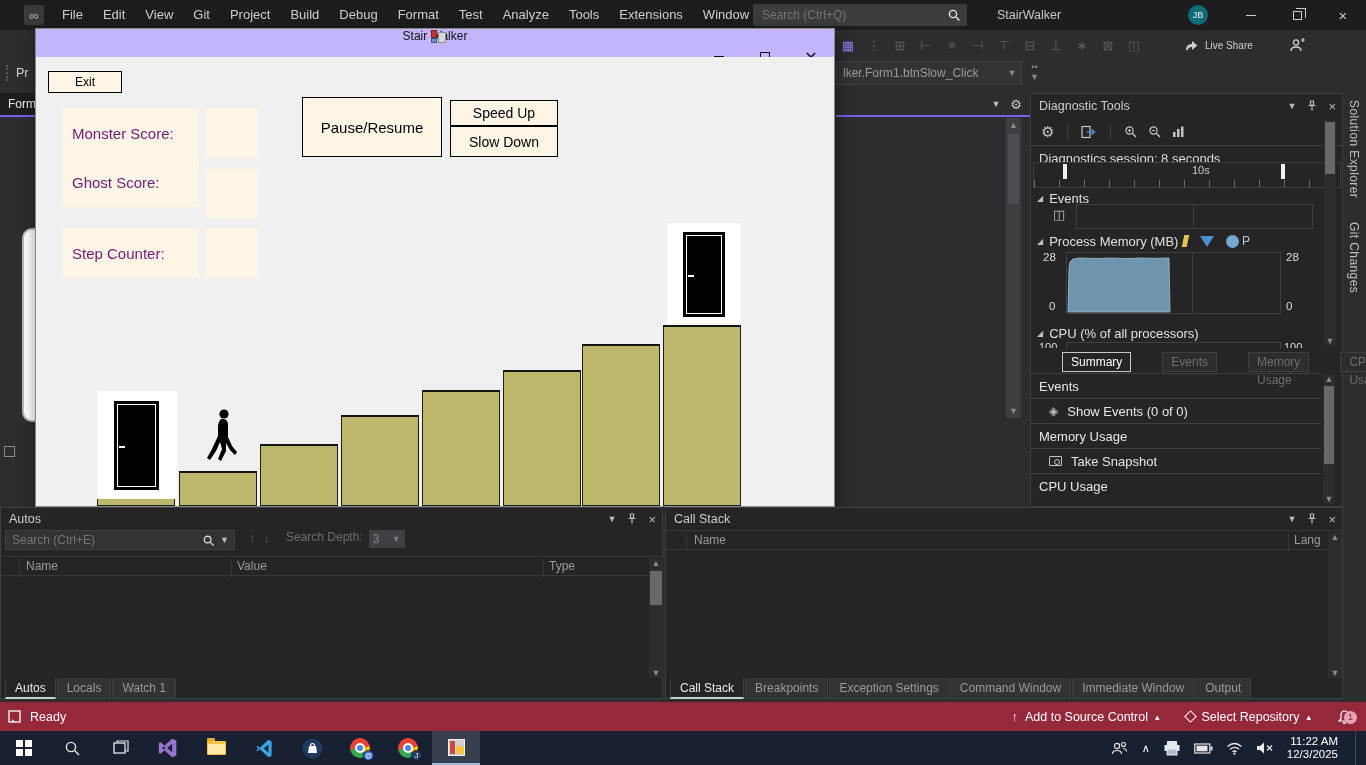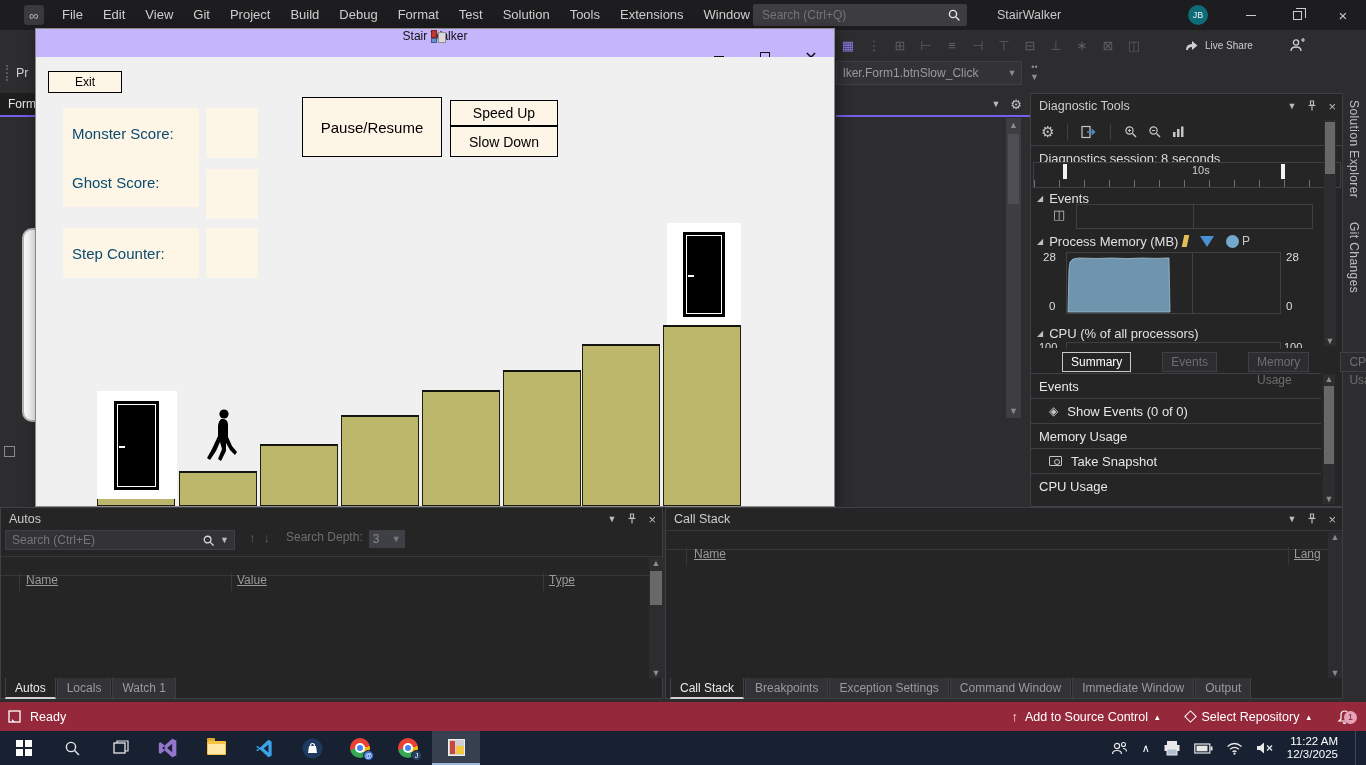--- a/index.html
+++ b/index.html
@@ -57,21 +57,21 @@
   .wf-blue { position:absolute; left:0; top:9px; width:6px; height:5px; background:#6A8FCB; border:1px solid #44598A; }
   .wf-gray { position:absolute; left:7px; top:3px; width:8px; height:11px; background:#D9D9D9; border:1px solid #8F8F8F; }
   .form-title { font-size:12px; color:#111; }
   .form-wbtns { margin-left:auto; display:flex; }
   .fbtn { width:46px; height:28px; display:flex; align-items:center; justify-content:center; color:#111; }
   .fmin { width:10px; height:1.5px; background:#111; display:block; }
   .fmax { width:10px; height:10px; border:1.5px solid #111; display:block; }
   .fclose { font-size:16px; color:#111; }
   .form-content { position:relative; width:798px; height:449px; background:#F0F0F0; overflow:hidden; color:#000; }
   .cream { background:#FDF5E6; }
-  .fx-label { position:absolute; font-size:15px; color:#0c4a6e; display:flex; align-items:center; padding-left:9px; }
+  .fx-label { position:absolute; font-size:15px; color:#701a75; display:flex; align-items:center; padding-left:9px; }
   .fx-valuebox { position:absolute; }
   .fx-btn { position:absolute; border:1px solid #000; display:flex; align-items:center; justify-content:center; color:#000; }
   .stair-bar { position:absolute; bottom:0; border:1px solid #1F1F14; border-top:2px solid #151510; }
   .door-panel { position:absolute; background:#FFFFFF; }
   .door { position:absolute; background:#000; }
   .door-inner { position:absolute; inset:3px; border:1.5px solid #FFF; }
   .door-handle { position:absolute; left:5px; top:50%; width:6px; height:2.5px; background:#FFF; }
   .walker { position:absolute; }
 
   
@@ -121,21 +121,21 @@
   .bpanel { background:#252526; border:1px solid #3F3F46; z-index:20; }
   .autos { left:0; top:507px; width:663px; height:192px; }
   .callstack { left:665px; top:507px; width:678px; height:192px; }
   .search-row { height:26px; display:flex; }
   .searchbox { margin-left:4px; width:230px; height:20px; background:#333337; border:1px solid #3F3F46; display:flex; align-items:center; }
   .searchbox input { flex:1; background:transparent; border:none; outline:none; color:#999; font-size:12px; padding-left:6px; font-family:"Liberation Sans",sans-serif; }
   .dim-arrow { color:#5F5F66; font-size:13px; margin-left:14px; }
   .depth-label { color:#6E6E6E; margin-left:16px; font-size:12px; }
   .depth-combo { margin-left:6px; width:36px; height:18px; background:#3F3F46; color:#8A8A8A; display:flex; align-items:center; justify-content:space-between; padding:0 4px; font-size:12px; }
   .col-head { position:relative; height:20px; border-top:1px solid #38383C; border-bottom:1px solid #38383C; color:#9A9A9A; font-size:12px; }
-  .col-head span { position:absolute; top:16px;text-decoration:underline; }
+  .col-head span { position:absolute; top:2px; }
   .colsep { position:absolute; top:0; width:1px; height:100%; background:#38383C; }
   .btabs { position:absolute; left:4px; bottom:-1px; height:21px; display:flex; gap:1px; }
   .btab { padding:0 9px; line-height:20px; font-size:12px; background:#333337; color:#9A9A9A; border:1px solid #3F3F46; border-top:none; }
   .btab.active { background:#252526; color:#EAEAEA; border-bottom:2px solid #CFCFCF; }
 
   
   .statusbar { left:0; top:702px; width:1366px; height:29px; background:#96283C; color:#FFF; display:flex; align-items:center; z-index:25; font-size:12.5px; }
   .sb-left { display:flex; align-items:center; gap:8px; padding-left:8px; }
   .sb-right { margin-left:auto; display:flex; align-items:center; gap:26px; padding-right:14px; }
   .sb-item { display:flex; align-items:center; gap:7px; }
@@ -174,21 +174,21 @@
   <div style="display:flex">
       <span class="menu-item">File</span>
       <span class="menu-item">Edit</span>
       <span class="menu-item">View</span>
       <span class="menu-item">Git</span>
       <span class="menu-item">Project</span>
       <span class="menu-item">Build</span>
       <span class="menu-item">Debug</span>
       <span class="menu-item">Format</span>
       <span class="menu-item">Test</span>
-      <span class="menu-item">Solution</span>
+      <span class="menu-item">Analyze</span>
       <span class="menu-item">Tools</span>
       <span class="menu-item">Extensions</span>
       <span class="menu-item">Window</span>
       <span class="menu-item">Help</span>
     </div>
   <div class="qsearch">
     <input placeholder="Search (Ctrl+Q)" style="">
     <svg class="ic" width="14" height="14" viewBox="0 0 14 14" style="margin-right:6px">
         <circle cx="6" cy="6" r="3.6" stroke="#E6E6E6" fill="none" stroke-width="1.4"></circle>
         <line x1="9" y1="9" x2="12.4" y2="12.4" stroke="#E6E6E6" stroke-width="1.4"></line>

